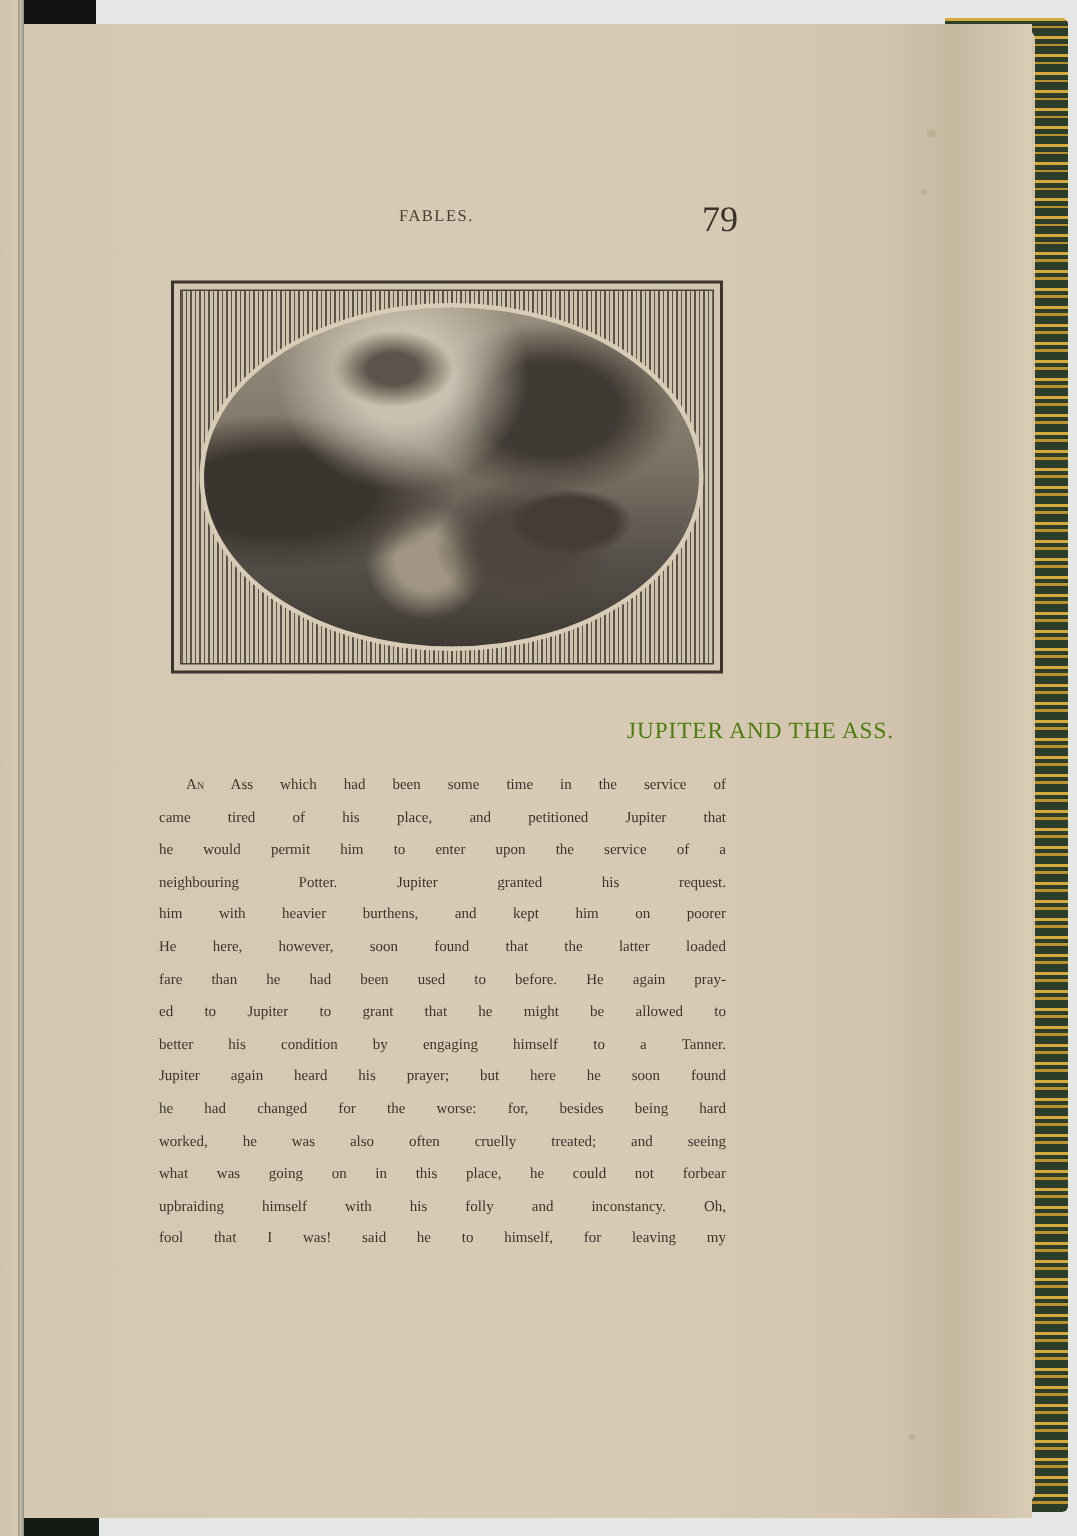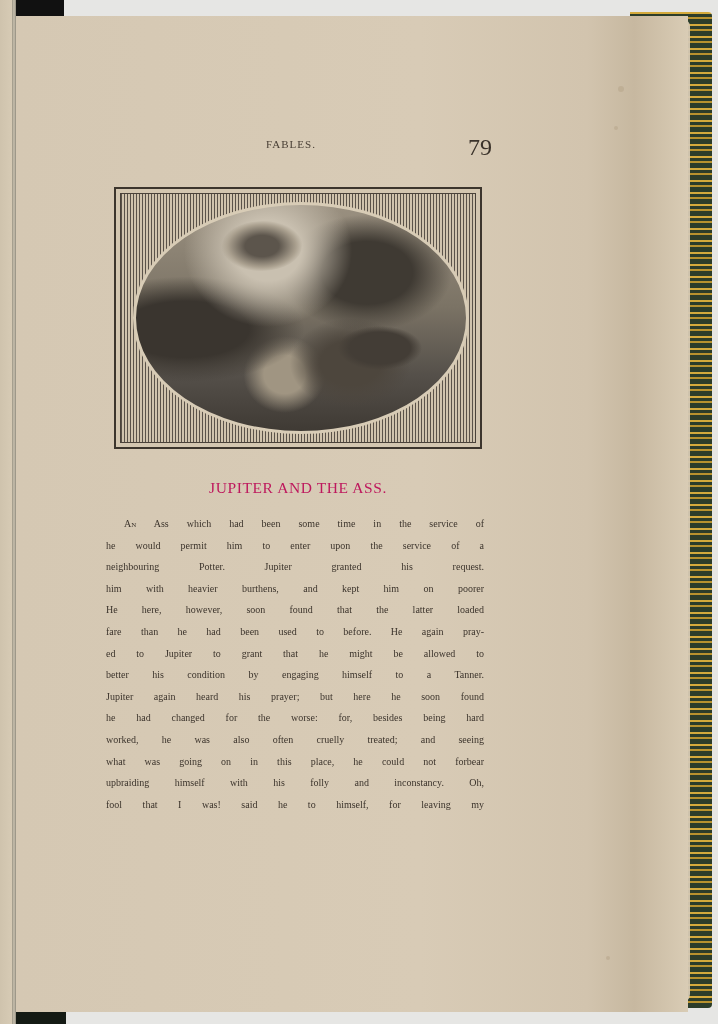--- a/index.html
+++ b/index.html
@@ -70,21 +70,21 @@
       position: absolute; left: 86px; top: 16px; width: 80px; height: 50px;
       border-radius: 50% 40% 50% 40%;
       background: radial-gradient(ellipse, #5c554c 0 30%, #aaa08f 60%, transparent 72%);
     }
     .vignette .ass {
       position: absolute; left: 196px; top: 118px; width: 96px; height: 50px;
       background: radial-gradient(ellipse at 50% 50%, #433d36 0 45%, transparent 62%);
     }
     .title {
       position: absolute; left: 0; width: 596px; top: 479px;
-      text-align: center; font-size: 15.5px; letter-spacing: 0.6px; color: #be185d;
+      text-align: right; font-size: 15.5px; letter-spacing: 0.6px; color: #4d7c0f;
     }
     .body-text {
       position: absolute; left: 106px; top: 513px; width: 378px;
       font-size: 10px; line-height: 21.6px; color: #3c342c;
       text-align: justify;
     }
     .body-text .line { display: block; text-align: justify; text-align-last: justify; white-space: nowrap; }
     .body-text .line.first { text-indent: 18px; }
     .sc { font-variant: small-caps; }
     .spot { position: absolute; border-radius: 50%; background: #b8a68c; opacity: 0.6; }
@@ -114,20 +114,21 @@
       <div class="figure"></div>
       <div class="ass"></div>
     </div>
   </div>
 </div>
 
 <div class="title">JUPITER AND THE ASS.</div>
 
 <div class="body-text">
   <span class="line first"><span class="sc">An</span><span> Ass which had been some time in the service of</span></span>
+  <span class="line">came tired of his place, and petitioned Jupiter that</span>
   <span class="line">he would permit him to enter upon the service of a</span>
   <span class="line">neighbouring Potter.  Jupiter granted his request.</span>
   <span class="line">him with heavier burthens, and kept him on poorer</span>
   <span class="line">He here, however, soon found that the latter loaded</span>
   <span class="line">fare than he had been used to before.  He again pray-</span>
   <span class="line">ed to Jupiter to grant that he might be allowed to</span>
   <span class="line">better his condition by engaging himself to a Tanner.</span>
   <span class="line">Jupiter again heard his prayer; but here he soon found</span>
   <span class="line">he had changed for the worse: for, besides being hard</span>
   <span class="line">worked, he was also often cruelly treated; and seeing</span>

